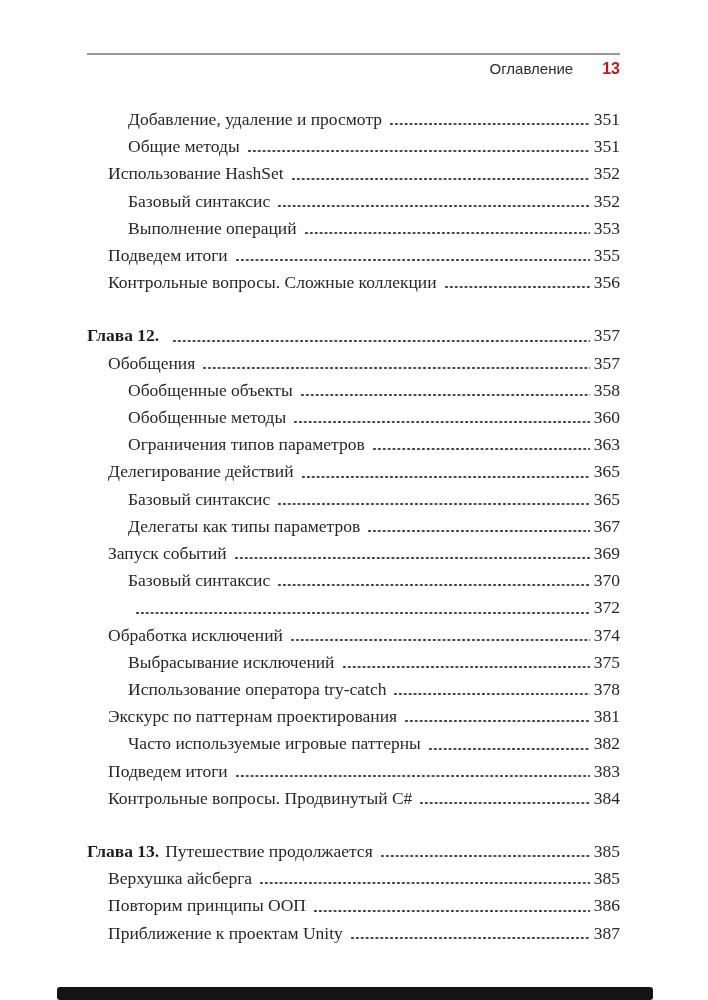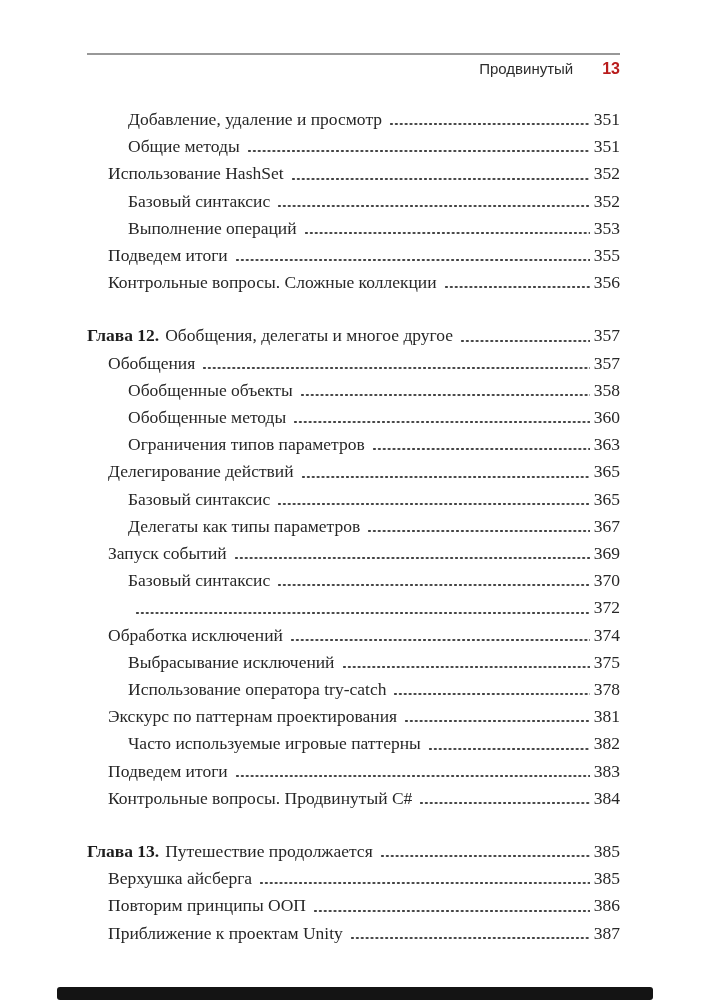--- a/index.html
+++ b/index.html
@@ -38,21 +38,21 @@
     position:absolute;left:57px;top:987px;width:596px;height:13px;
     background:#141414;border-radius:3px;
   }
 </style>
 </head>
 <body>
 
 <div class="page">
   <div class="topline"></div>
   <div class="hdr">
-    <span>Продвинутый</span>
+    <span>Оглавление</span>
     <span class="num">13</span>
   </div>
   <div class="toc">
       <div class="group">
         <div class="row lvl2">
           <span>Добавление, удаление и просмотр</span>
           <span class="leader"></span>
           <span class="pg">351</span>
         </div>
         <div class="row lvl2">
@@ -82,21 +82,20 @@
         </div>
         <div class="row lvl1">
           <span>Контрольные вопросы. Сложные коллекции</span>
           <span class="leader"></span>
           <span class="pg">356</span>
         </div>
       </div>
       <div class="group">
         <div class="row lvl0">
           <span class="prefix">Глава 12.</span>
-          <span>Обобщения, делегаты и многое другое</span>
           <span class="leader"></span>
           <span class="pg">357</span>
         </div>
         <div class="row lvl1">
           <span>Обобщения</span>
           <span class="leader"></span>
           <span class="pg">357</span>
         </div>
         <div class="row lvl2">
           <span>Обобщенные объекты</span>

